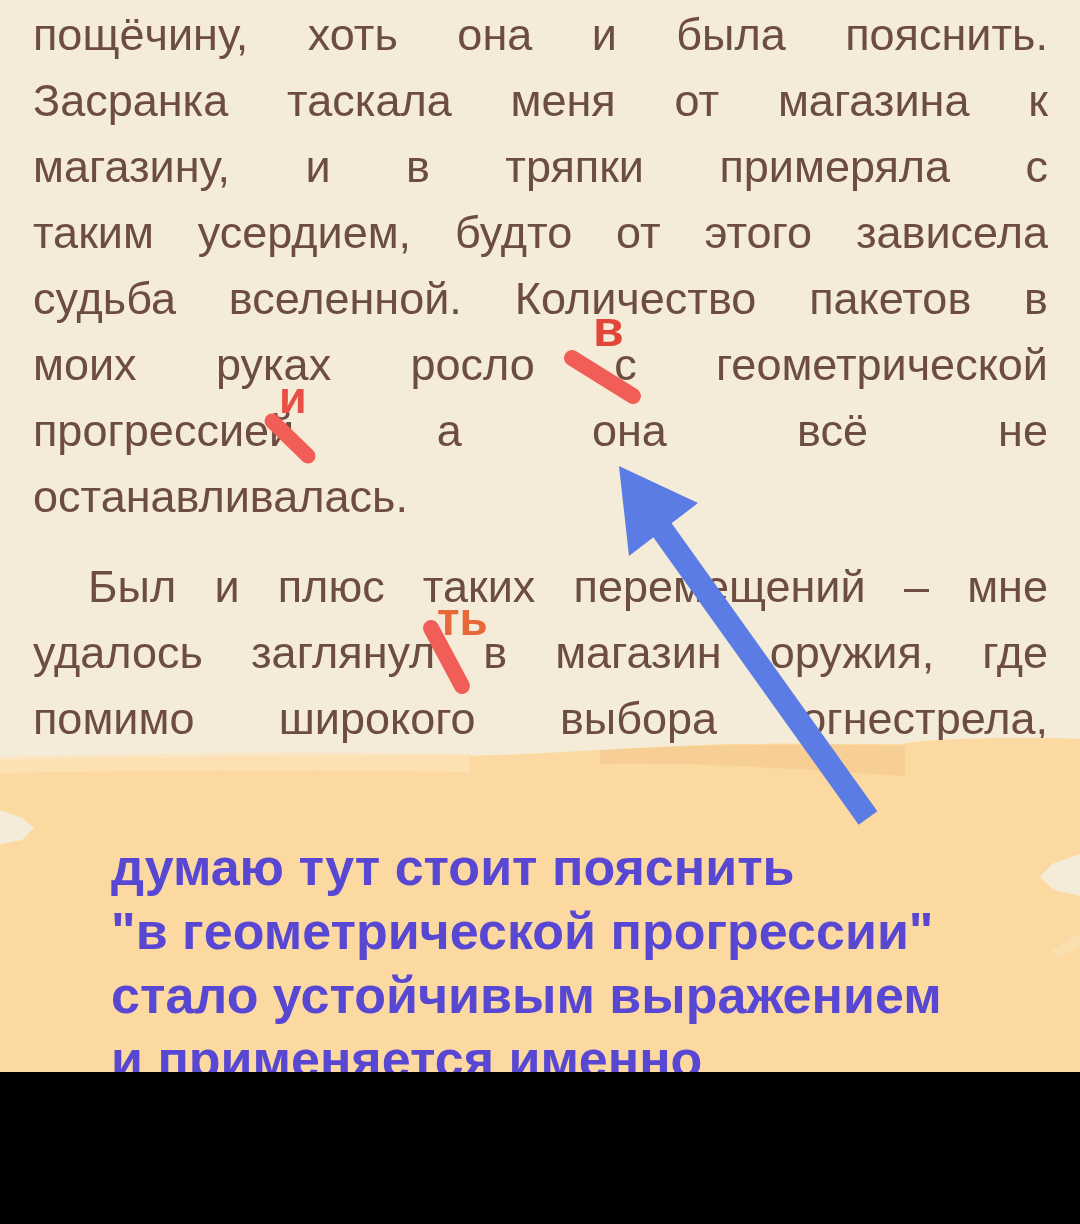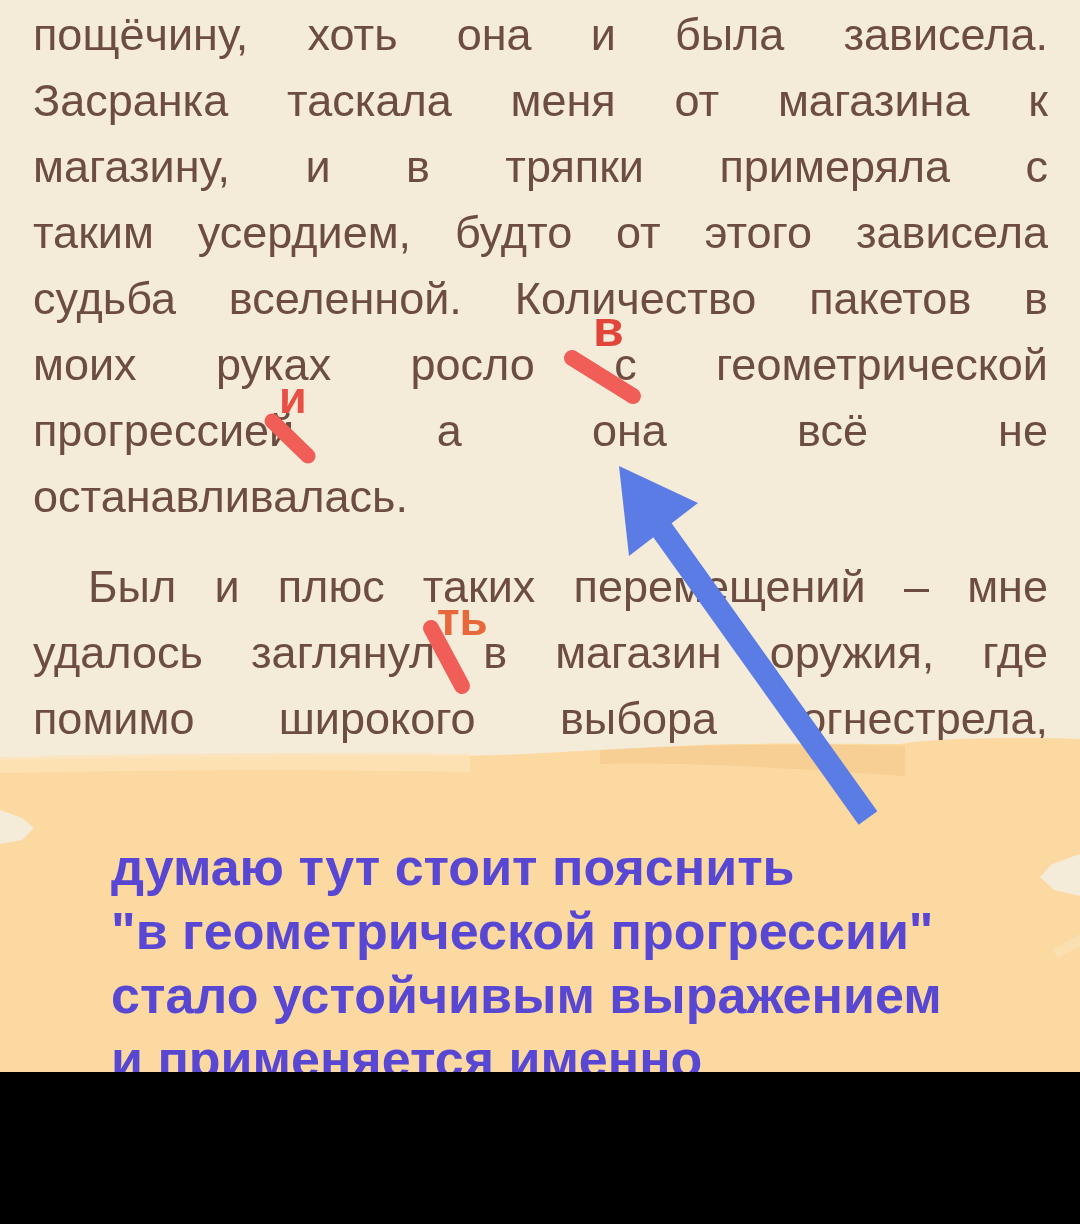--- a/index.html
+++ b/index.html
@@ -36,21 +36,21 @@
   #corr-i{left:279px;top:375px;font-size:45px;color:#e95045;}
   #corr-t{left:437px;top:596px;font-size:46px;color:#e8683c;text-align:right;}
 </style>
 </head>
 <body>
 
 <div class="page">
 
   <div class="book">
     <div class="para">
-        <div class="line justify"><span class="word">пощёчину,</span><span class="word">хоть</span><span class="word">она</span><span class="word">и</span><span class="word">была</span><span class="word">зависела.</span></div>
+        <div class="line justify"><span class="word">пощёчину,</span><span class="word">хоть</span><span class="word">она</span><span class="word">и</span><span class="word">была</span><span class="word">пояснить.</span></div>
         <div class="line justify"><span class="word">Засранка</span><span class="word">таскала</span><span class="word">меня</span><span class="word">от</span><span class="word">магазина</span><span class="word">к</span></div>
         <div class="line justify"><span class="word">магазину,</span><span class="word">и</span><span class="word">в</span><span class="word">тряпки</span><span class="word">примеряла</span><span class="word">с</span></div>
         <div class="line justify"><span class="word">таким</span><span class="word">усердием,</span><span class="word">будто</span><span class="word">от</span><span class="word">этого</span><span class="word">зависела</span></div>
         <div class="line justify"><span class="word">судьба</span><span class="word">вселенной.</span><span class="word">Количество</span><span class="word">пакетов</span><span class="word">в</span></div>
         <div class="line justify"><span class="word">моих</span><span class="word">руках</span><span class="word">росло</span><span class="word">с</span><span class="word">геометрической</span></div>
         <div class="line justify"><span class="word">прогрессией,</span><span class="word">а</span><span class="word">она</span><span class="word">всё</span><span class="word">не</span></div>
         <div class="line nojustify"><span class="word">останавливалась.</span></div>
       </div>
     <div class="para">
         <div class="line justify indented"><span class="word">Был</span><span class="word">и</span><span class="word">плюс</span><span class="word">таких</span><span class="word">перемещений</span><span class="word">–</span><span class="word">мне</span></div>

